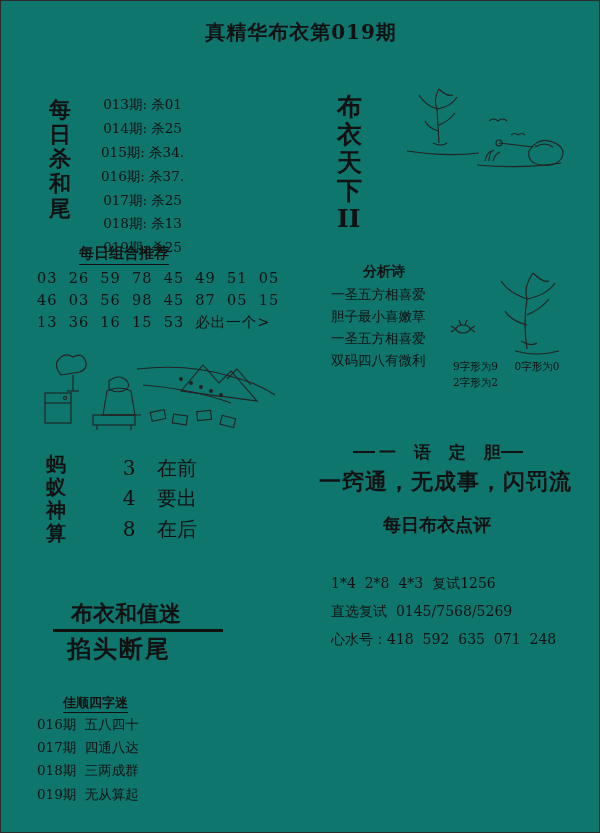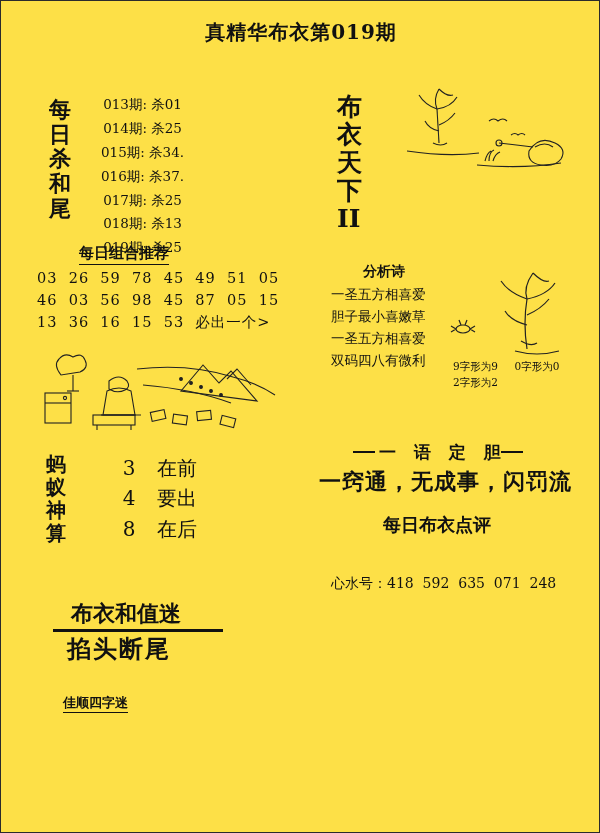--- a/index.html
+++ b/index.html
@@ -15,21 +15,21 @@
     position: relative;
     overflow: hidden;
   }
   .page {
     position: absolute;
     left: 0; top: 0;
     width: 600px;
     height: 833px;
     border: 1px solid #2b2b2b;
     box-sizing: border-box;
-    background: #fde047;
+    background: #0f766e;
   }
   .abs { position: absolute; }
 
   
   #doc-title {
     top: 18px;
     left: 0;
     width: 600px;
     text-align: center;
     font-size: 20px;
@@ -323,20 +323,26 @@
     <div>在前</div>
     <div>要出</div>
     <div>在后</div>
   </div>
 
   <div class="abs" id="sum-riddle-title">布衣和值迷</div>
   <div class="abs" id="sum-riddle-rule"></div>
   <div class="abs" id="sum-riddle-sub">掐头断尾</div>
 
   <div class="abs" id="four-char-title">佳顺四字迷</div>
+  <div class="abs" id="four-char-list">
+    <div class="row">016期  五八四十</div>
+    <div class="row">017期  四通八达</div>
+    <div class="row">018期  三两成群</div>
+    <div class="row">019期  无从算起</div>
+  </div>
 
   <div class="abs" id="buyi-heading">布衣天下 II</div>
 
   <div class="abs" id="buyi-illustration">
     <svg width="180" height="110" viewBox="0 0 180 110">
       <g fill="none" stroke="#222" stroke-width="1.1">
 
         <path d="M46 8 q-6 10 -2 20 M46 8 q8 8 14 6"></path>
         <path d="M44 28 q-12 -4 -18 -14 M44 28 q14 -2 20 -12"></path>
         <path d="M44 28 l2 34"></path>
@@ -392,16 +398,18 @@
     <div class="r">2字形为2</div>
   </div>
 
   <div class="abs" id="oneword-rule-l"></div>
   <div class="abs" id="oneword-title">一 语 定 胆</div>
   <div class="abs" id="oneword-rule-r"></div>
   <div class="abs" id="oneword-text">一窍通，无成事，闪罚流</div>
 
   <div class="abs" id="review-title">每日布衣点评</div>
   <div class="abs" id="review-lines">
+    <div class="row">1*4  2*8  4*3  复试1256</div>
+    <div class="row">直选复试  0145/7568/5269</div>
     <div class="row">心水号：418  592  635  071  248</div>
   </div>
 
 </div>
 
 </body></html>

